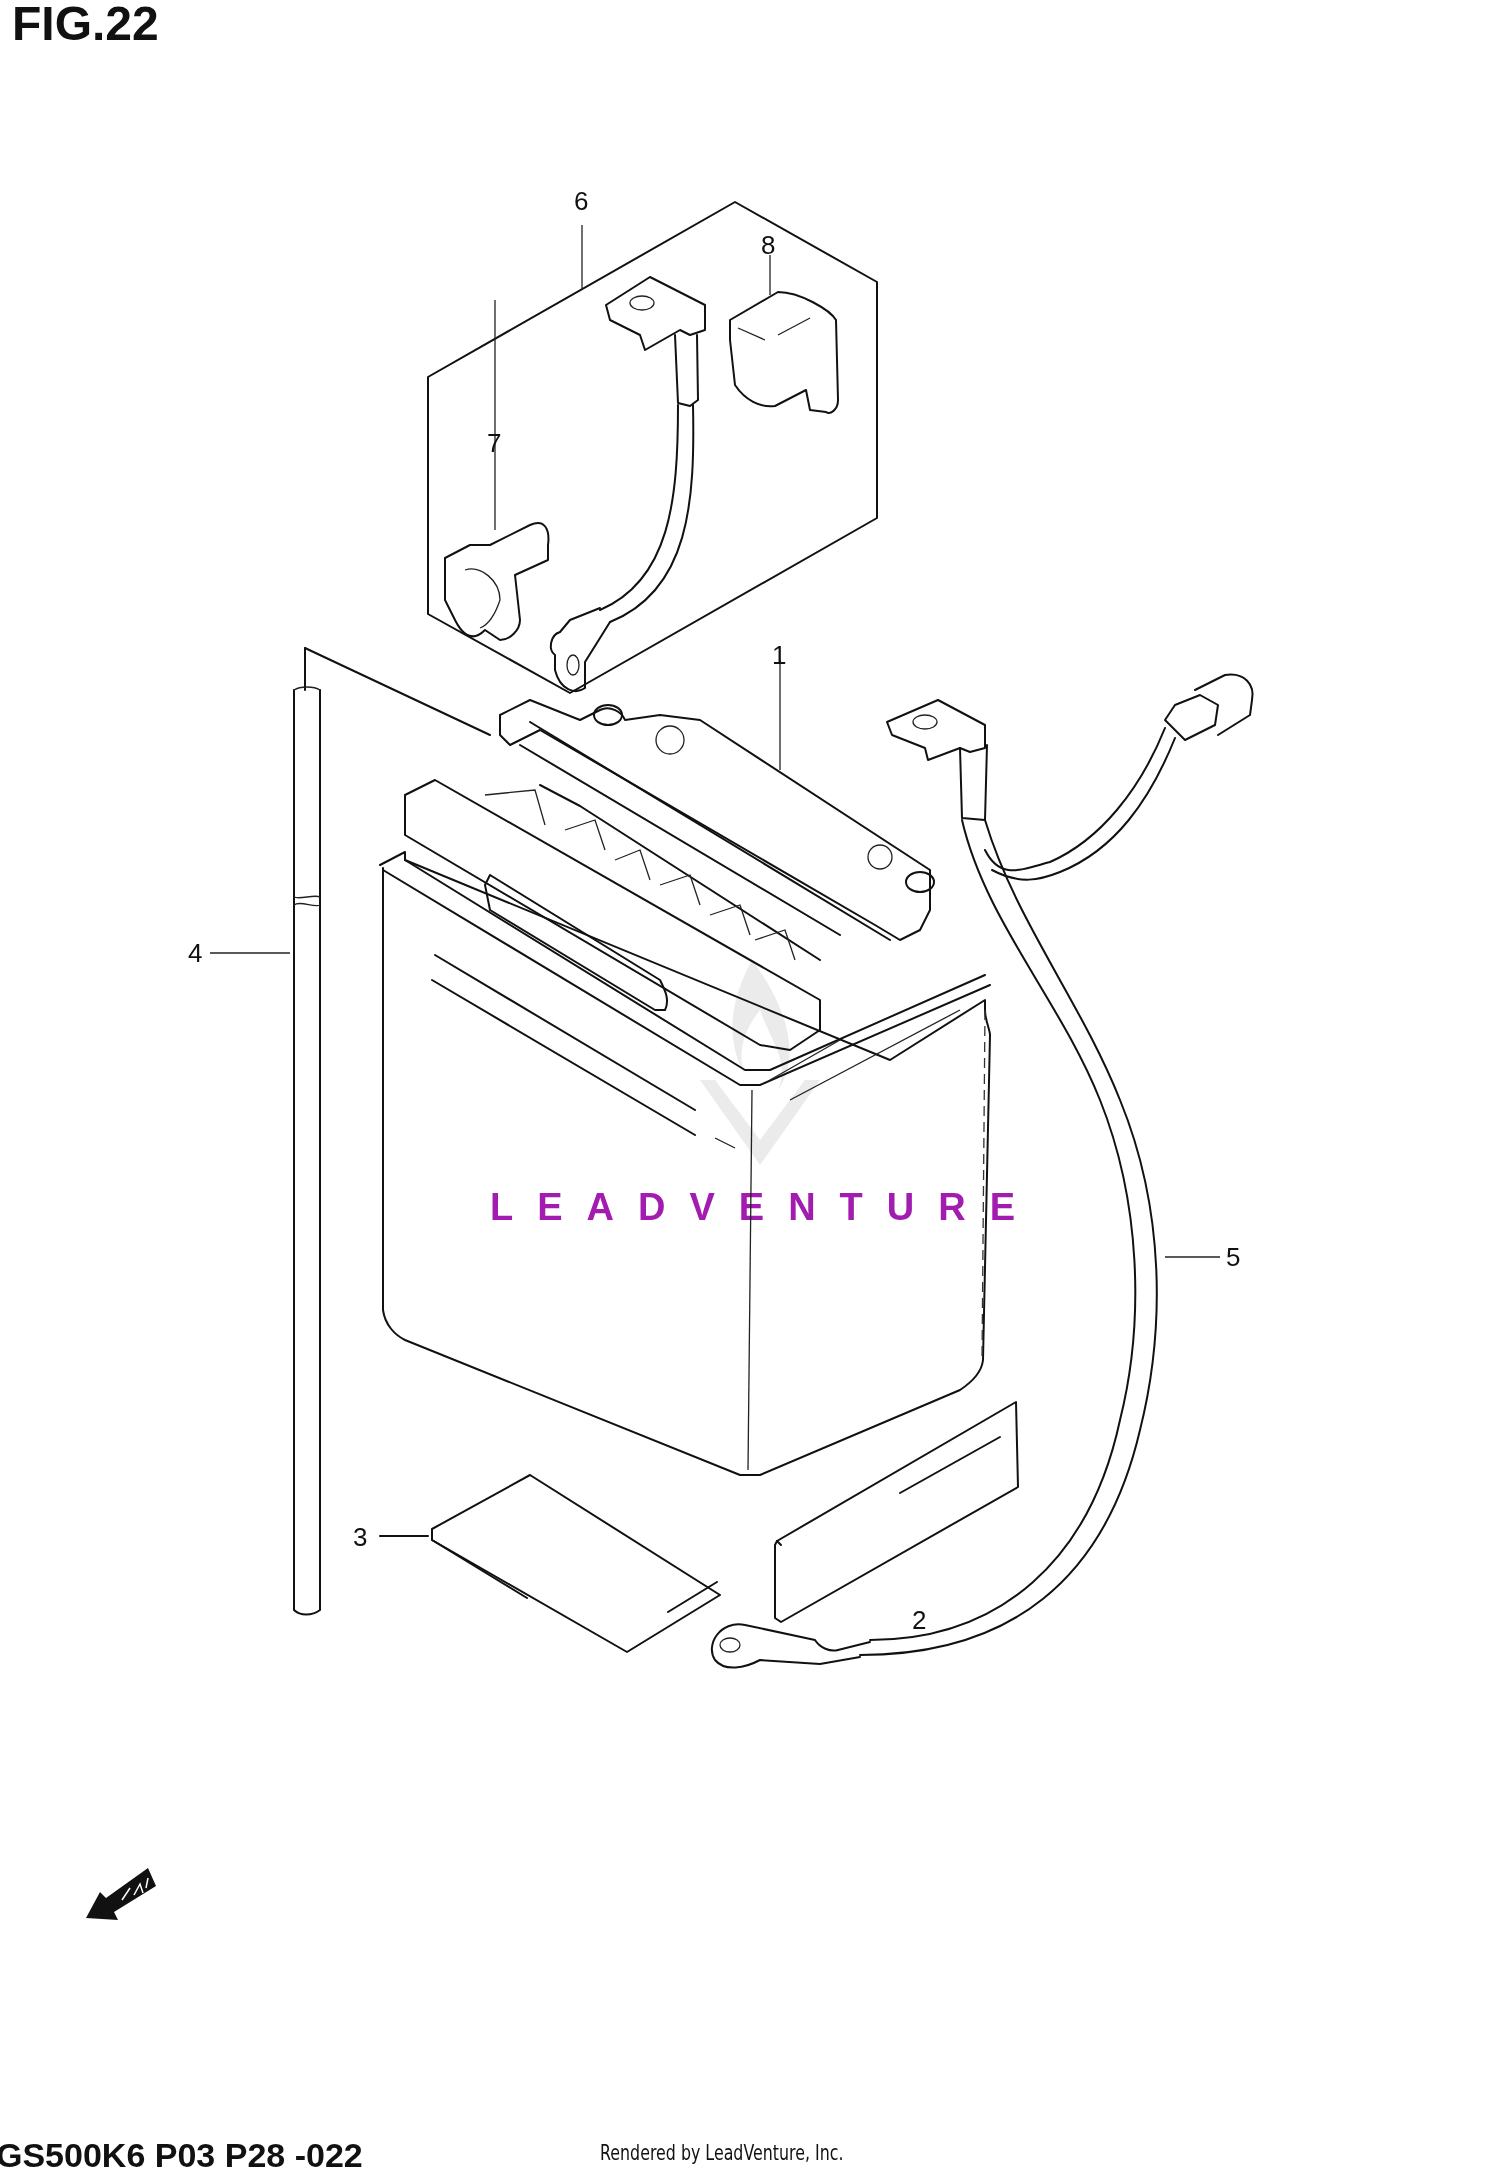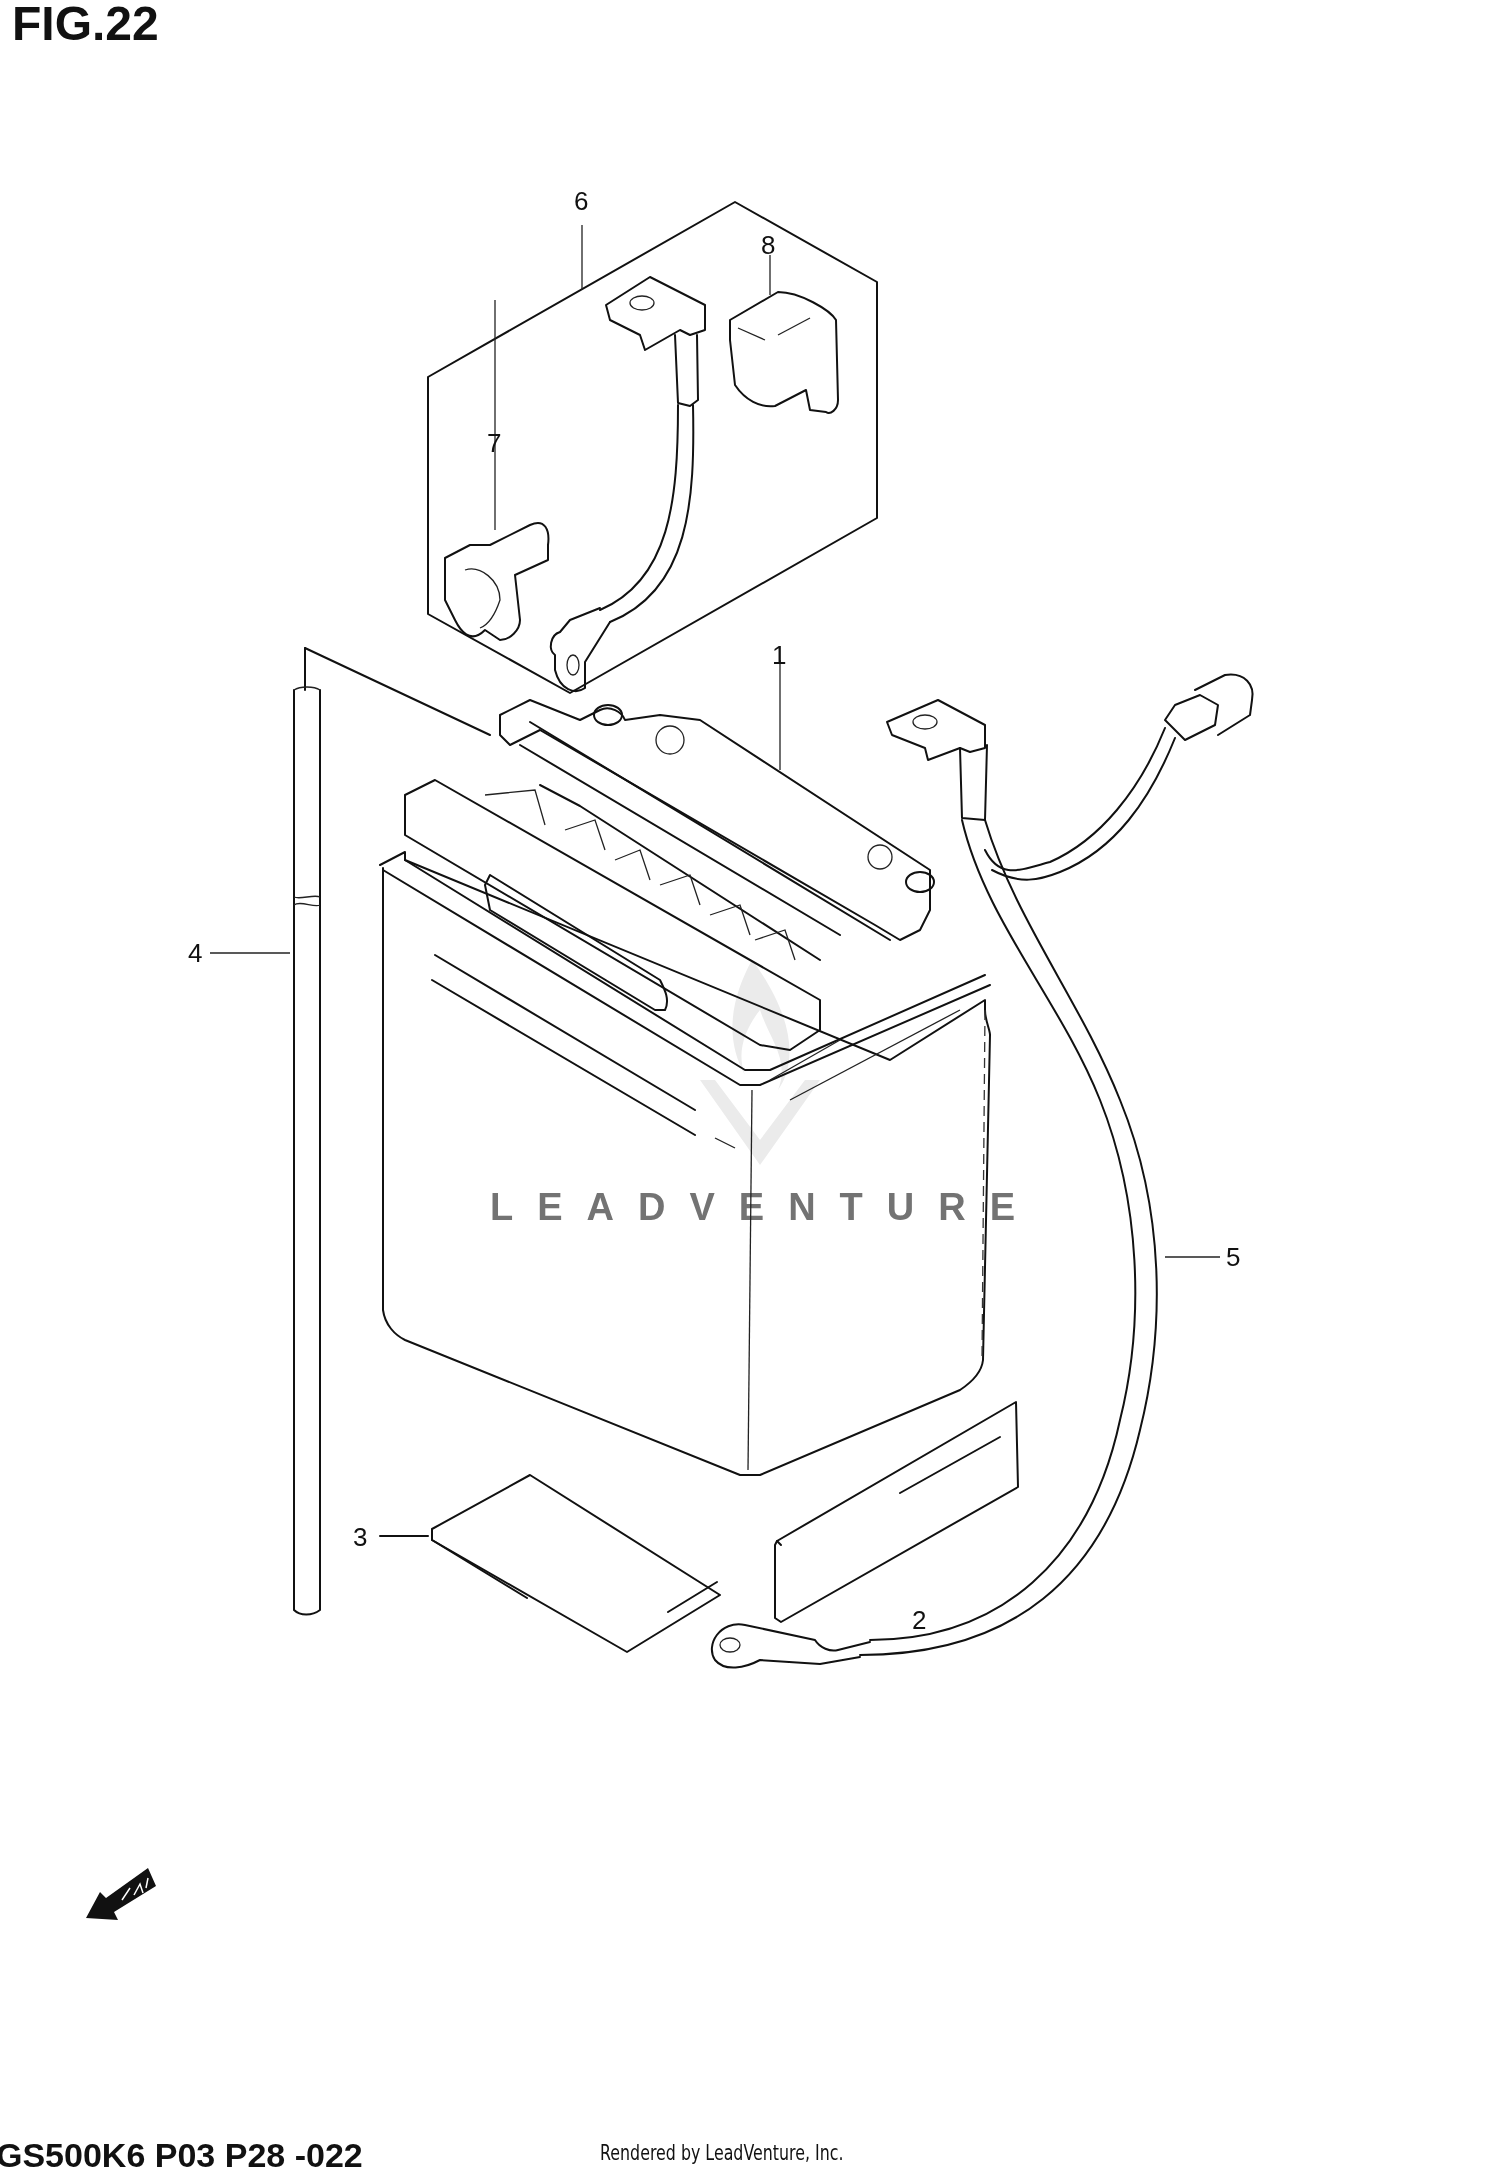--- a/index.html
+++ b/index.html
@@ -1,21 +1,21 @@
 <!DOCTYPE html>
 <html><head>
 <meta charset="utf-8">
 <style>
   html, body { margin: 0; padding: 0; background: #ffffff; }
   body { width: 1500px; height: 2172px; position: relative; overflow: hidden; font-family: "Liberation Sans", sans-serif; }
   .fig-title { position: absolute; left: 12px; top: -4px; font-family: "Liberation Sans", sans-serif; font-weight: bold; font-size: 48px; color: #111; letter-spacing: 0px; }
   .footer-code { position: absolute; left: -4px; top: 2136px; font-family: "Liberation Sans", sans-serif; font-weight: bold; font-size: 34px; color: #111; }
   .footer-render { position: absolute; left: 600px; top: 2140px; font-family: "DejaVu Sans", sans-serif; font-size: 22px; color: #111; transform: scaleX(0.72); transform-origin: left top; }
   .callout { position: absolute; font-family: "Liberation Sans", sans-serif; font-size: 26px; color: #111; }
-  .watermark { position: absolute; left: 490px; top: 1186px; font-family: "Liberation Sans", sans-serif; font-weight: bold; font-size: 38px; letter-spacing: 24px; color: #737373; }
+  .watermark { position: absolute; left: 490px; top: 1186px; font-family: "Liberation Sans", sans-serif; font-weight: bold; font-size: 38px; letter-spacing: 24px; color: #a21caf; }
   svg.drawing { position: absolute; left: 0; top: 0; }
   svg .ln { fill: none; stroke: #111; stroke-width: 2; stroke-linejoin: round; stroke-linecap: round; }
   svg .thin { fill: none; stroke: #222; stroke-width: 1.3; }
   svg .dash { fill: none; stroke: #333; stroke-width: 1.3; stroke-dasharray: 10 6; }
   svg .wm { fill: #ebebeb; stroke: none; }
 </style>
 </head>
 <body>
 
 <div class="fig-title">FIG.22</div>

